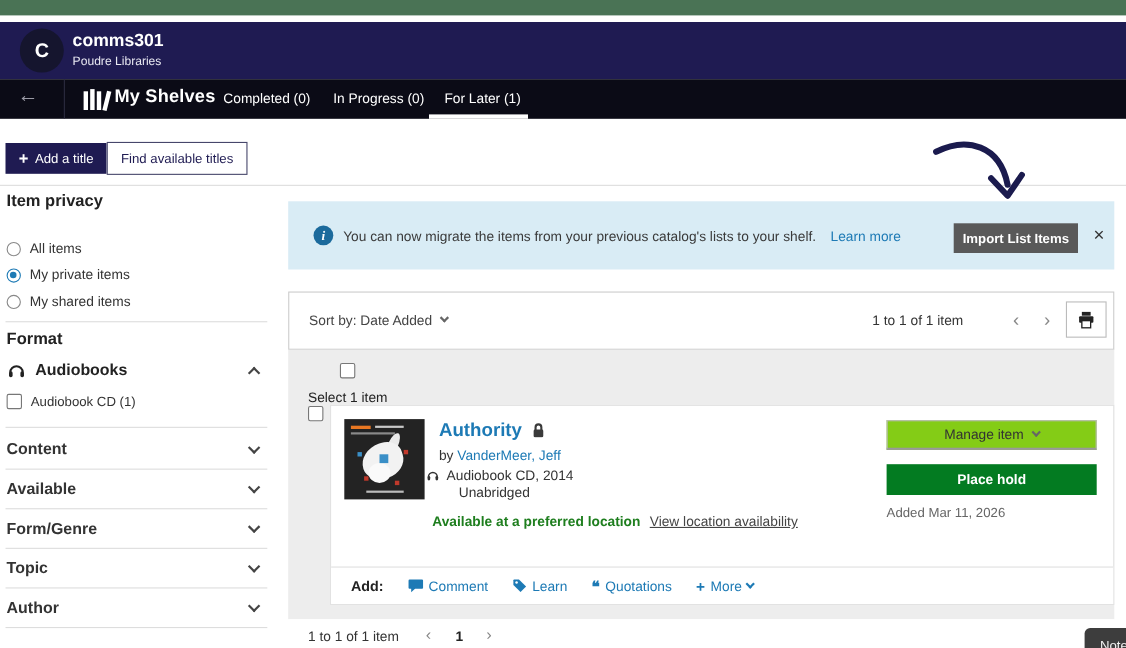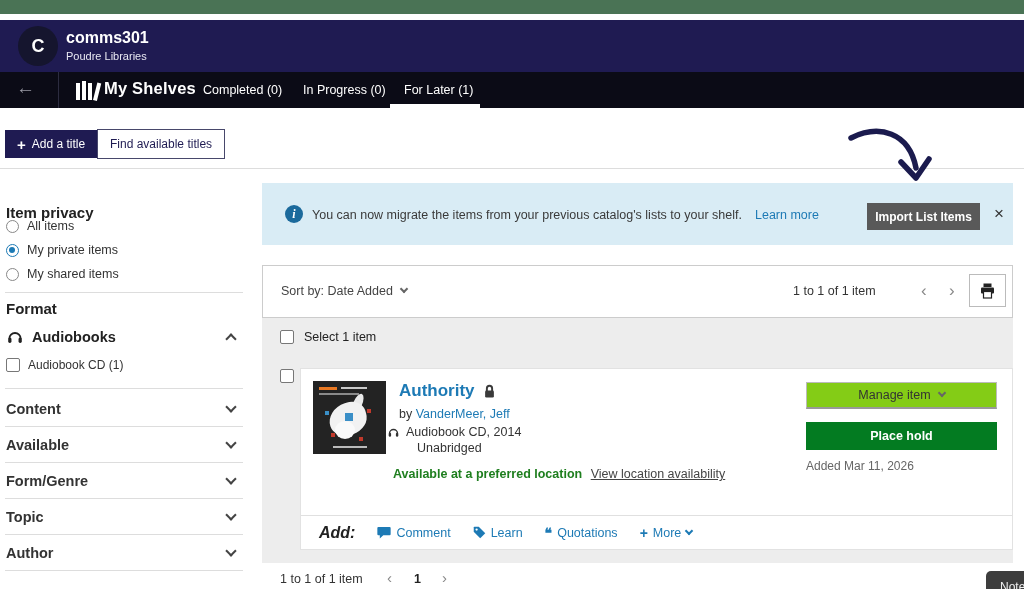--- a/index.html
+++ b/index.html
@@ -82,21 +82,21 @@
 
   .sortbar { left:262px; top:265px; width:751px; height:53px; background:#fff; border:1px solid #ccc; }
   .sort-label { left:18px; top:18px; font-size:12.5px; color:#444; display:flex; align-items:center; gap:8px; cursor:pointer; }
   .range-label { left:530px; top:18px; font-size:12.5px; color:#333; }
   .pg-prev { left:658px; top:15px; font-size:17px; color:#888; cursor:pointer; }
   .pg-next { left:686px; top:15px; font-size:17px; color:#888; cursor:pointer; }
   .btn-print { left:706px; top:8px; width:37px; height:33px; background:#fff; border:1px solid #bbb;
                display:flex; align-items:center; justify-content:center; cursor:pointer; }
 
   .listarea { left:262px; top:318px; width:751px; height:245px; background:#ededed; }
-  .select-row { left:18px; top:12px; display:flex; align-items:center; gap:10px; font-size:12.5px; color:#222; }
+  .select-row { left:18px; top:12px; display:flex; align-items:center; gap:10px; font-size:12.5px; color:#222;flex-direction:column; }
   .item-cbx { left:18px; top:51px; }
 
   .card { left:38px; top:50px; width:713px; height:182px; background:#fff; border:1px solid #e2e2e2; }
   .cover { left:12px; top:12px; width:73px; height:73px; background:#232323; overflow:hidden; cursor:pointer; }
   .cover i { position:absolute; display:block; }
   .cv-t1 { left:6px; top:6px; width:18px; height:3px; background:#e87722; }
   .cv-t2 { left:28px; top:6px; width:26px; height:2px; background:#c9c9c9; }
   .cv-t3 { left:6px; top:12px; width:40px; height:2px; background:#8a8a8a; }
   .cv-body { left:16px; top:22px; width:38px; height:32px; background:#f2f2f2; border-radius:60% 45% 55% 50%; transform:rotate(-18deg); }
   .cv-ear { left:40px; top:12px; width:9px; height:22px; background:#eaeaea; border-radius:50%; transform:rotate(24deg); }
@@ -120,21 +120,21 @@
 
   .btn-manage { left:505px; top:13px; width:191px; height:27px; background:#84cc16; border:1px solid #bbb;
                 border-bottom:2px solid #999; font-size:12.5px; color:#333; display:flex;
                 align-items:center; justify-content:center; gap:8px; cursor:pointer; font-family:inherit; }
   .btn-hold { left:505px; top:53px; width:191px; height:28px; background:#037b21; color:#fff;
               font-size:12.5px; font-weight:600; border:none; cursor:pointer; font-family:inherit; }
   .added { left:505px; top:90px; font-size:12px; color:#666; }
 
   .card-footer { left:0; bottom:0; width:711px; height:34px; border-top:1px solid #e0e0e0;
                  display:flex; align-items:center; padding-left:18px; gap:22px; background:#fff; }
-  .add-label { font-size:16px; font-weight:bold; color:#222;font-style:italic; }
+  .add-label { font-size:13px; font-weight:bold; color:#222; }
   .add-link { font-size:12.5px; color:#1d7ab5; display:flex; align-items:center; gap:5px; cursor:pointer; }
   .q-icon { font-size:14px; font-weight:bold; line-height:1; }
   .plus-teal { font-size:14px; font-weight:bold; line-height:1; }
 
   .bottombar { left:262px; top:563px; width:751px; height:26px; background:#fff; }
   .foot-range { left:18px; top:9px; font-size:12.5px; color:#333; }
   .foot-prev { left:125px; top:6px; font-size:15px; color:#888; cursor:pointer; }
   .foot-page { left:152px; top:9px; font-size:12.5px; font-weight:bold; color:#222; }
   .foot-next { left:180px; top:6px; font-size:15px; color:#888; cursor:pointer; }
 
@@ -174,21 +174,21 @@
 
 <button class="abs btn-add">
   <span class="plus">+</span>
   <span>Add a title</span>
 </button>
 <button class="abs btn-find">
   <span>Find available titles</span>
 </button>
 <div class="abs page-divider"></div>
 
-<div class="abs sidebar-title" style="top:204px;">Item privacy</div>
+<div class="abs sidebar-title" style="top:174px;">Item privacy</div>
 <div class="abs radio-row" style="top:219px;">
   <span class="radio"></span>
   <span>All items</span>
 </div>
 <div class="abs radio-row" style="top:243px;">
   <span class="radio sel"></span>
   <span>My private items</span>
 </div>
 <div class="abs radio-row" style="top:267px;">
   <span class="radio"></span>

